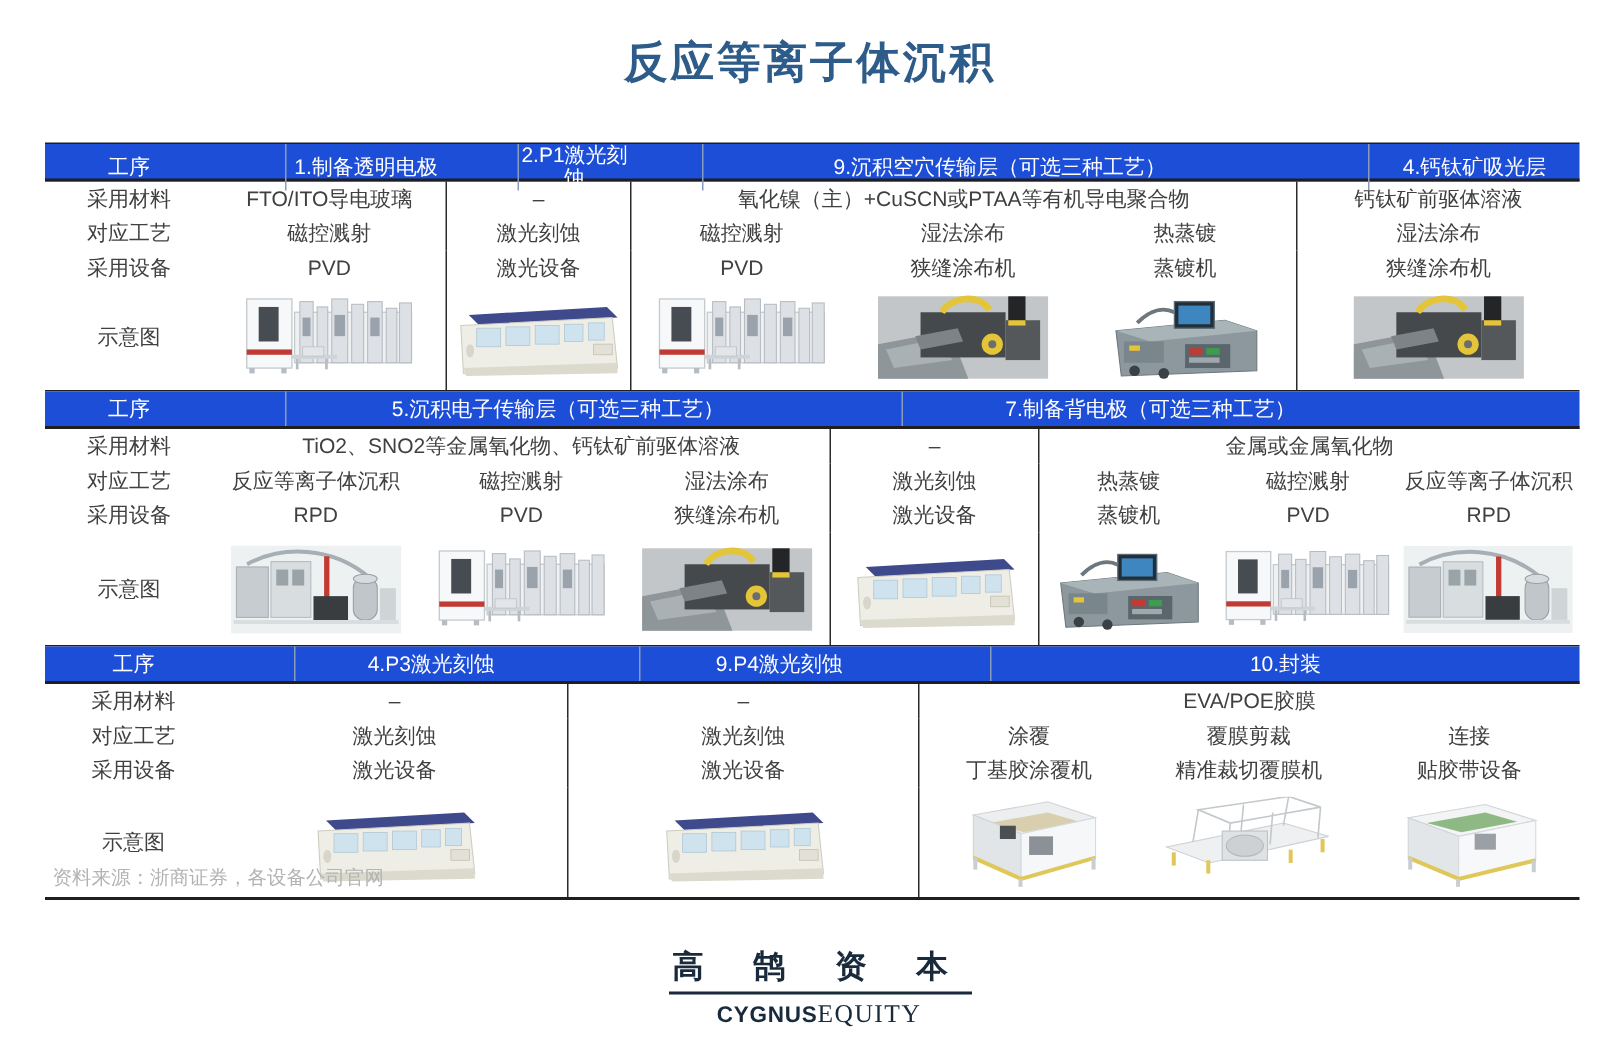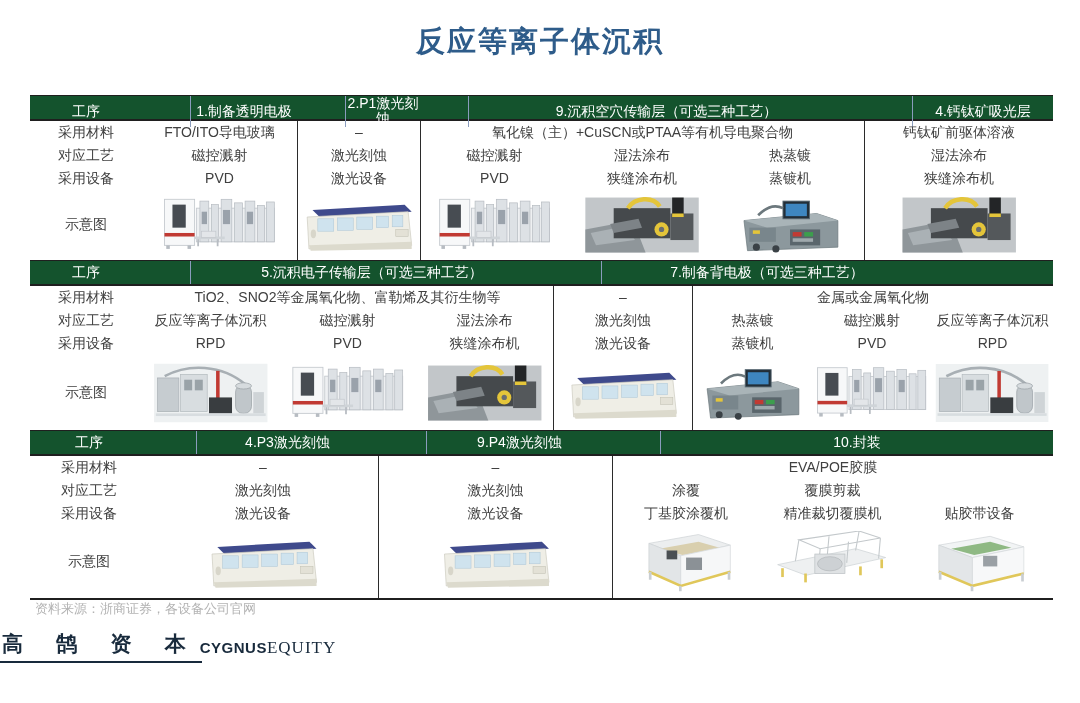--- a/index.html
+++ b/index.html
@@ -8,32 +8,32 @@
   .page-title{position:absolute;top:22px;left:0;width:100%;text-align:center;
        font-size:29px;font-weight:bold;letter-spacing:2px;color:#2e5c8a;}
   .flow-table{position:absolute;left:30px;top:95px;width:1023px;border-bottom:2px solid #1f1f1f;}
   .section{border-top:1px solid #1f1f1f;}
   .row{display:grid;}
   .g1{grid-template-columns:112px 155px 123px 148px 148px 148px 189px;}
   .g2{grid-template-columns:112px 137px 137px 137px 139px 120px 120px 121px;}
   .g3{grid-template-columns:118px 230px 234px 147px 147px 147px;}
   .cell{display:flex;align-items:center;justify-content:center;text-align:center;
        font-size:14px;color:#404040;line-height:1.1;}
-  .hdr-row{background:#14532d;height:23px;border-bottom:2px solid #1f1f1f;}
+  .hdr-row{background:#1d4ed8;height:23px;border-bottom:2px solid #1f1f1f;}
   .hdr-row .cell{color:#ffffff;}
   .txt-row{height:23px;}
   .img-row{height:70px;}
   .img-row2{height:75px;}
   .img-row3{height:73px;}
   .sp3{grid-column:span 3;}
   .hv{border-left:1px solid #8a9cbd;margin-left:48px;}
   .bv{border-left:1px solid #2b2b2b;}
   .machine{width:96%;height:62px;}
-  .source-note{position:absolute;left:35px;top:600px;font-size:13px;color:#b3b3b3;}
-  .logo{position:absolute;top:630px;left:0;width:100%;display:flex;
+  .source-note{position:absolute;left:35px;top:576px;font-size:13px;color:#b3b3b3;}
+  .logo{position:absolute;top:630px;left:0;width:100%;display:flex;flex-direction:column;
        align-items:center;color:#182a3c;}
   .logo-cn{font-family:"Liberation Serif","DejaVu Serif",serif;font-size:21px;font-weight:bold;
        letter-spacing:14px;margin-right:-14px;padding:0 2px 3px 2px;border-bottom:2px solid #182a3c;}
   .logo-en{margin-top:3px;white-space:nowrap;margin-left:12px;}
   .logo-en .b{font-weight:800;font-size:15px;letter-spacing:0.5px;}
   .logo-en .s{font-family:"Liberation Serif","DejaVu Serif",serif;font-size:17px;letter-spacing:1px;}
   .defs{position:absolute;width:0;height:0;overflow:hidden;}
 </style>
 </head>
 <body>
@@ -239,21 +239,21 @@
   </div>
 
   <div class="section">
     <div class="row g2 hdr-row">
       <div class="cell">工序</div>
       <div class="cell hv sp3">5.沉积电子传输层（可选三种工艺）</div>
       <div class="cell hv sp3">7.制备背电极（可选三种工艺）</div>
     </div>
     <div class="row g2 txt-row">
       <div class="cell">采用材料</div>
-      <div class="cell sp3">TiO2、SNO2等金属氧化物、富勒烯及其衍生物等</div>
+      <div class="cell sp3">TiO2、SNO2等金属氧化物、钙钛矿前驱体溶液</div>
       <div class="cell bv">–</div>
       <div class="cell bv sp3">金属或金属氧化物</div>
     </div>
     <div class="row g2 txt-row">
       <div class="cell">对应工艺</div>
       <div class="cell">反应等离子体沉积</div>
       <div class="cell">磁控溅射</div>
       <div class="cell">湿法涂布</div>
       <div class="cell bv">激光刻蚀</div>
       <div class="cell bv">热蒸镀</div>
@@ -322,20 +322,21 @@
       <div class="cell">–</div>
       <div class="cell bv">–</div>
       <div class="cell bv sp3">EVA/POE胶膜</div>
     </div>
     <div class="row g3 txt-row">
       <div class="cell">对应工艺</div>
       <div class="cell">激光刻蚀</div>
       <div class="cell bv">激光刻蚀</div>
       <div class="cell bv">涂覆</div>
       <div class="cell">覆膜剪裁</div>
+      <div class="cell">连接</div>
     </div>
     <div class="row g3 txt-row">
       <div class="cell">采用设备</div>
       <div class="cell">激光设备</div>
       <div class="cell bv">激光设备</div>
       <div class="cell bv">丁基胶涂覆机</div>
       <div class="cell">精准裁切覆膜机</div>
       <div class="cell">贴胶带设备</div>
     </div>
     <div class="row g3 img-row3">

